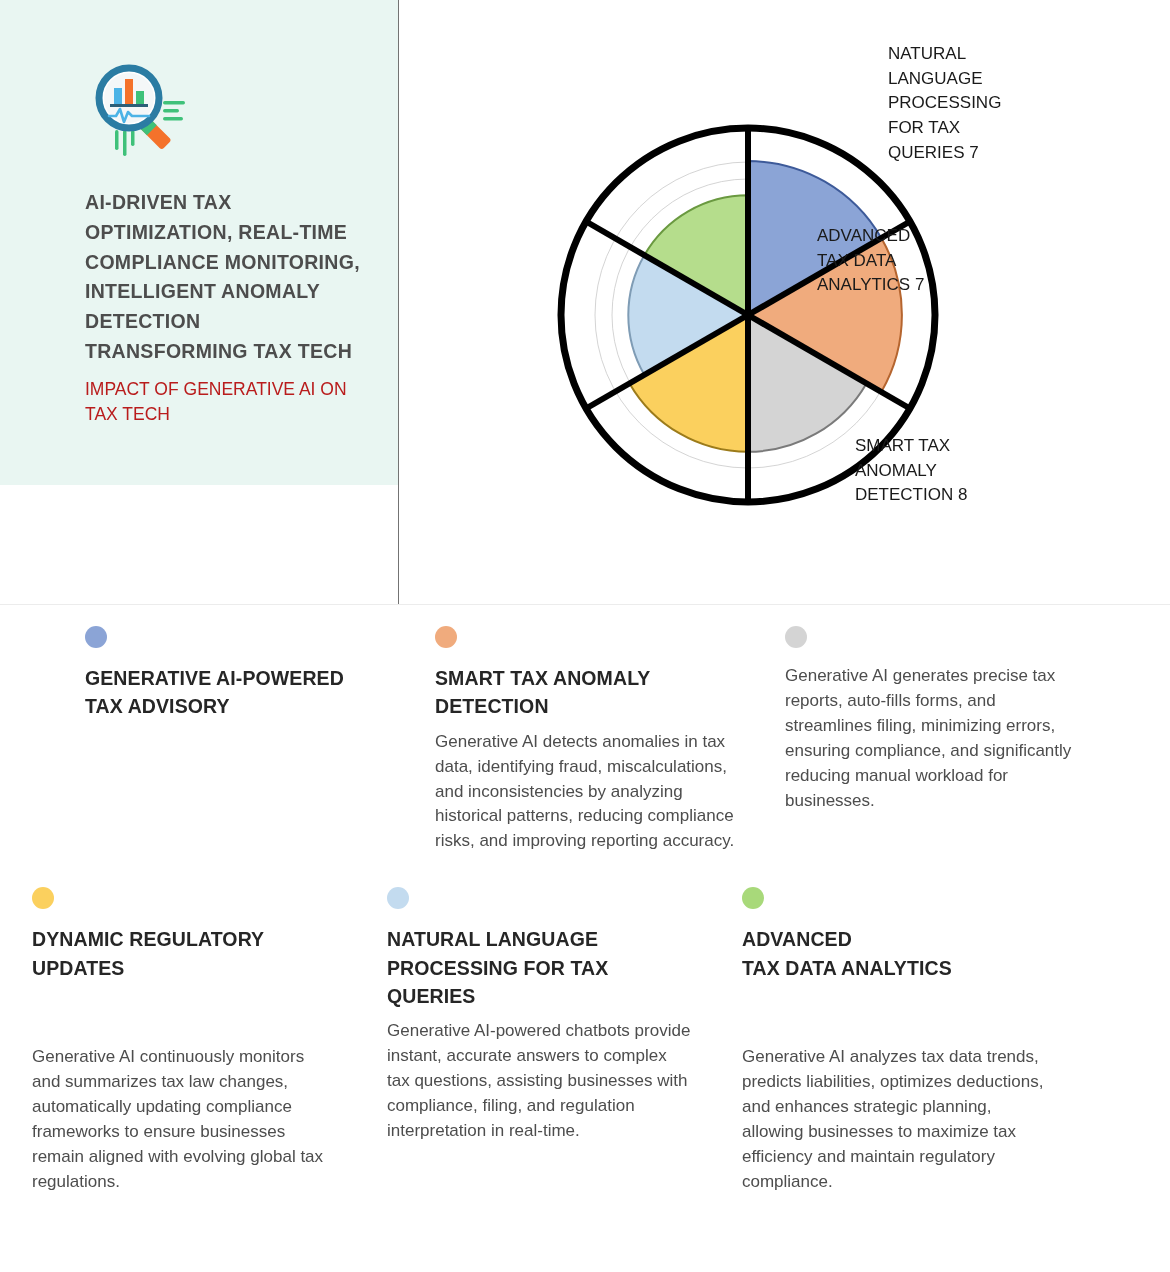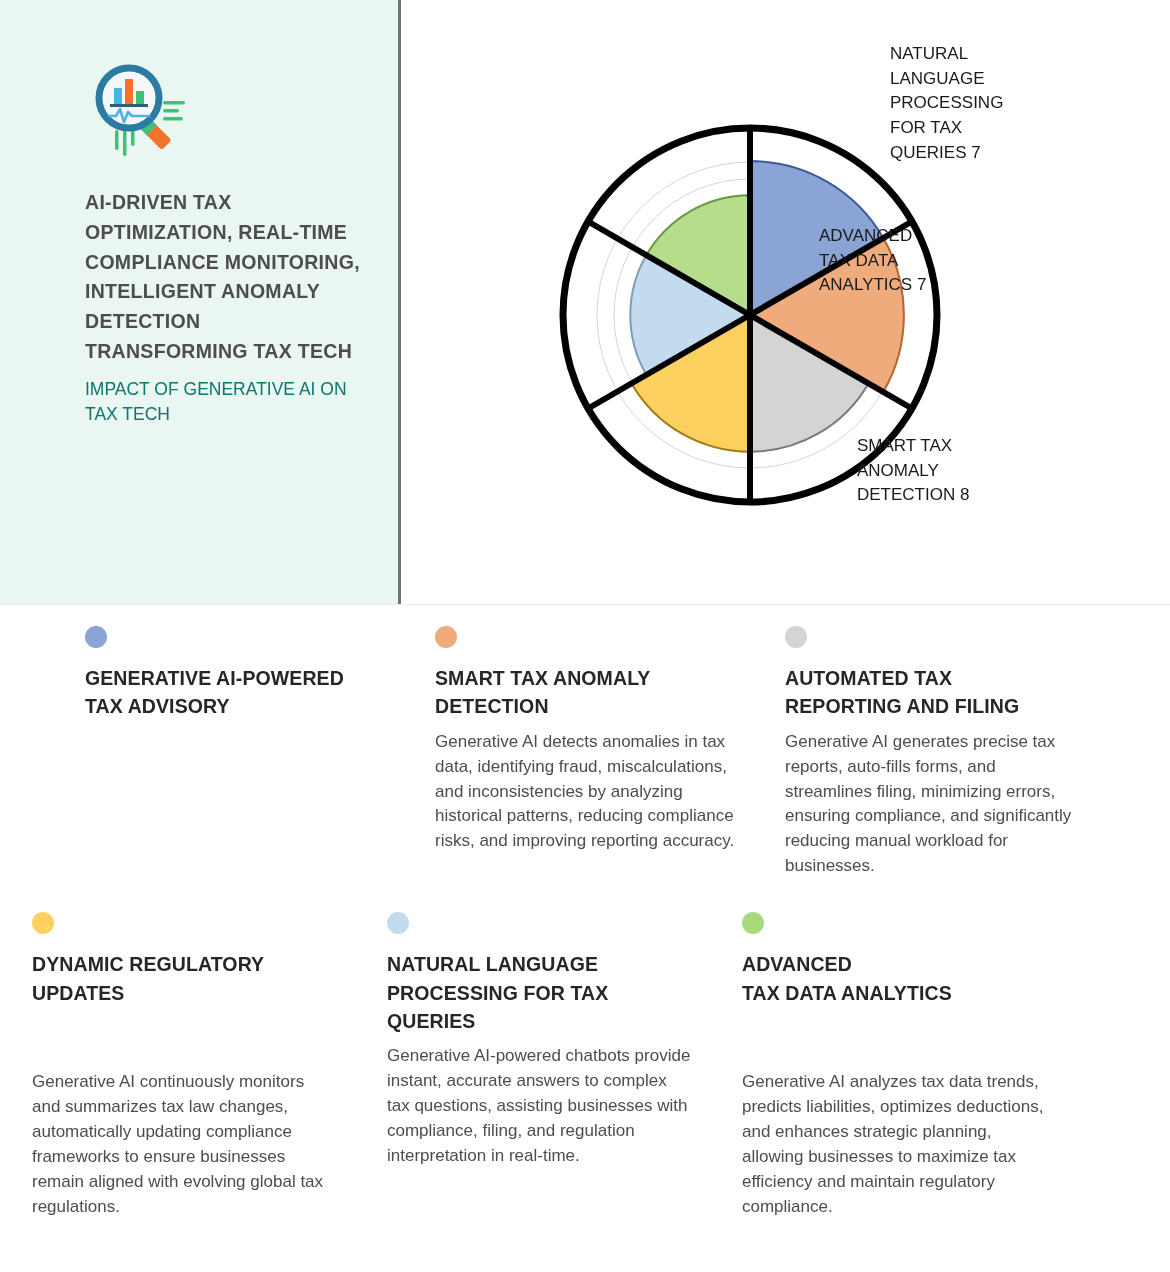--- a/index.html
+++ b/index.html
@@ -21,21 +21,21 @@
   #top-section {
     position: absolute;
     left: 0; top: 0;
     width: 1170px;
     height: 605px;
   }
   #hero-panel {
     position: absolute;
     left: 0; top: 0;
     width: 398px;
-    height: 604px;
+    height: 485px;
     background: #e9f6f2;
   }
   #hero-inner {
     position: absolute;
     left: 85px;
     top: 58px;
     width: 290px;
   }
   #hero-icon {
     width: 104px;
@@ -49,32 +49,32 @@
     letter-spacing: 0.3px;
     color: #4d4d4d;
     text-transform: uppercase;
     max-width: 275px;
   }
   #hero-subtitle {
     margin-top: 10px;
     font-size: 17.5px;
     font-weight: normal;
     line-height: 1.45;
-    color: #0f766e;
+    color: #b91c1c;
     text-transform: uppercase;
     max-width: 265px;
   }
 
   #chart-panel {
     position: absolute;
     left: 398px; top: 0;
     width: 772px;
     height: 604px;
     background: #ffffff;
-    border-left: 3px solid #737373;
+    border-left: 1px solid #737373;
   }
   #chart-svg { position: absolute; left: 0; top: 0; }
   .chart-label {
     position: absolute;
     font-size: 17px;
     line-height: 1.45;
     color: #1a1a1a;
     text-transform: uppercase;
     white-space: pre-line;
   }
@@ -230,22 +230,20 @@
 TAX ADVISORY</div>
       </div>
       <div class="card">
         <div class="card-dot" style="background: rgb(240, 171, 125);"></div>
         <div class="card-title">SMART TAX ANOMALY
 DETECTION</div>
         <div class="card-body">Generative AI detects anomalies in tax data, identifying fraud, miscalculations, and inconsistencies by analyzing historical patterns, reducing compliance risks, and improving reporting accuracy.</div>
       </div>
       <div class="card">
         <div class="card-dot" style="background: rgb(212, 212, 212);"></div>
-        <div class="card-title">AUTOMATED TAX
-REPORTING AND FILING</div>
         <div class="card-body">Generative AI generates precise tax reports, auto-fills forms, and streamlines filing, minimizing errors, ensuring compliance, and significantly reducing manual workload for businesses.</div>
       </div>
     </div>
 
     <div class="card-row" id="row-two">
       <div class="card">
         <div class="card-dot" style="background: rgb(251, 208, 94);"></div>
         <div class="card-title">DYNAMIC REGULATORY
 UPDATES</div>
         <div class="card-body pushed">Generative AI continuously monitors and summarizes tax law changes, automatically updating compliance frameworks to ensure businesses remain aligned with evolving global tax regulations.</div>

